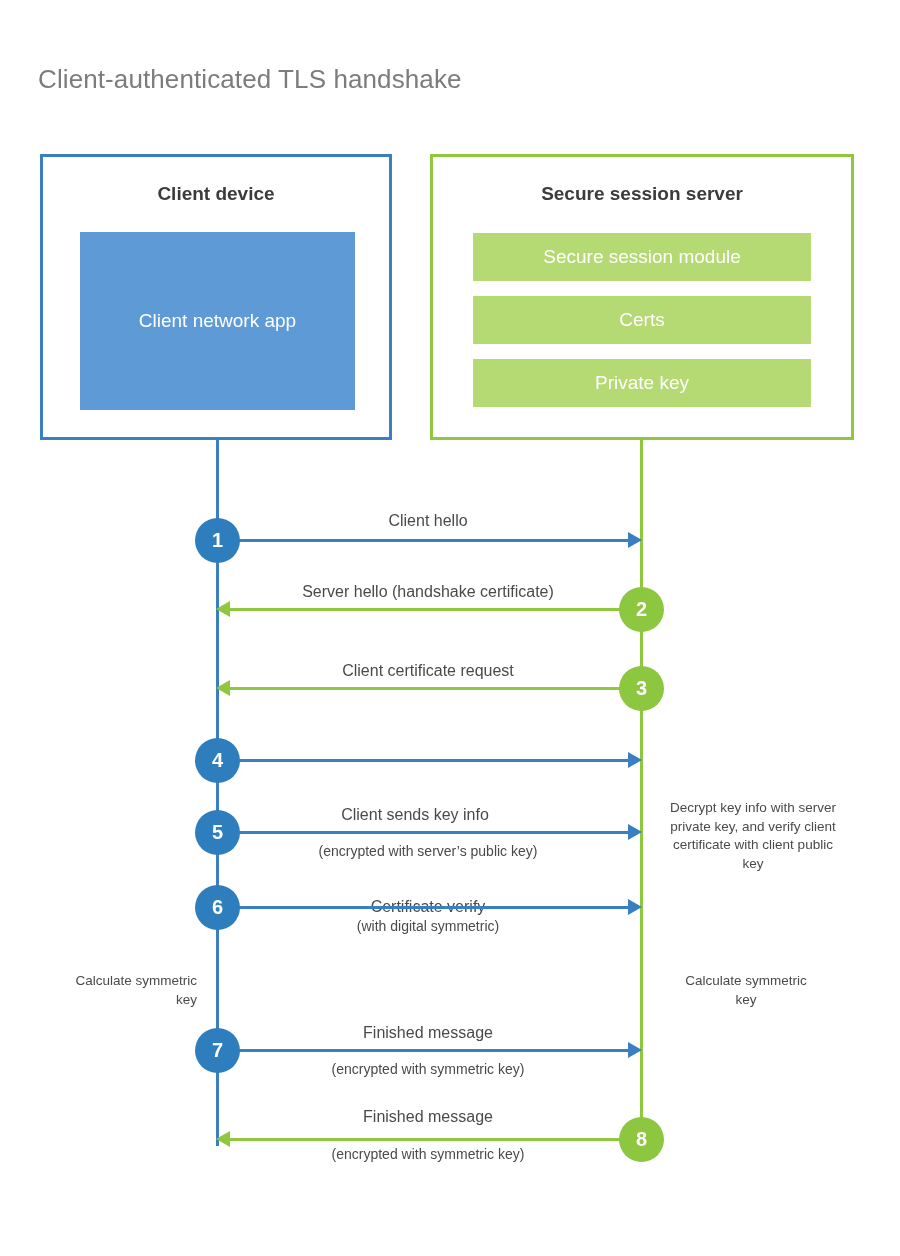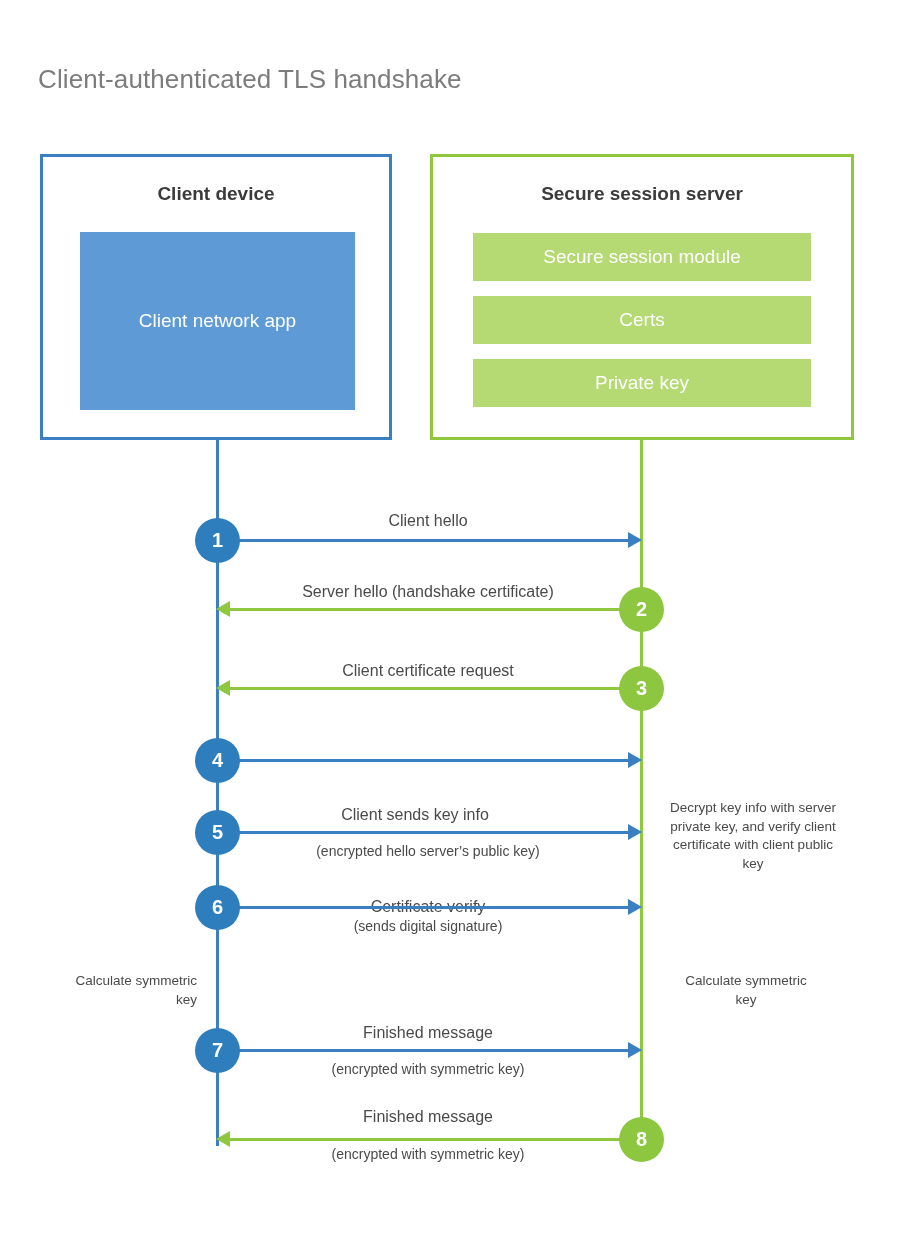--- a/index.html
+++ b/index.html
@@ -215,27 +215,27 @@
   <div class="arrow-head left green" style="left:216px; top:646px;"></div>
   <div class="step-circle green" style="left:619px; top:632px;">3</div>
 
   <div class="arrow-line blue" style="left:218px; top:725px; width:412px;"></div>
   <div class="arrow-head right blue" style="left:628px; top:718px;"></div>
   <div class="step-circle blue" style="left:195px; top:704px;">4</div>
 
   <div class="msg-label" style="left:255px; top:772px; width:320px;">Client sends key info</div>
   <div class="arrow-line blue" style="left:218px; top:797px; width:412px;"></div>
   <div class="arrow-head right blue" style="left:628px; top:790px;"></div>
-  <div class="msg-sub" style="left:268px; top:809px; width:320px;">(encrypted hello server’s public key)</div>
+  <div class="msg-sub" style="left:268px; top:809px; width:320px;">(encrypted with server’s public key)</div>
   <div class="step-circle blue" style="left:195px; top:776px;">5</div>
 
   <div class="msg-label" style="left:268px; top:864px; width:320px;">Certificate verify</div>
   <div class="arrow-line blue" style="left:218px; top:872px; width:412px;"></div>
   <div class="arrow-head right blue" style="left:628px; top:865px;"></div>
-  <div class="msg-sub" style="left:268px; top:884px; width:320px;">(sends digital signature)</div>
+  <div class="msg-sub" style="left:268px; top:884px; width:320px;">(with digital symmetric)</div>
   <div class="step-circle blue" style="left:195px; top:851px;">6</div>
 
   <div class="msg-label" style="left:268px; top:990px; width:320px;">Finished message</div>
   <div class="arrow-line blue" style="left:218px; top:1015px; width:412px;"></div>
   <div class="arrow-head right blue" style="left:628px; top:1008px;"></div>
   <div class="msg-sub" style="left:268px; top:1027px; width:320px;">(encrypted with symmetric key)</div>
   <div class="step-circle blue" style="left:195px; top:994px;">7</div>
 
   <div class="msg-label" style="left:268px; top:1074px; width:320px;">Finished message</div>
   <div class="arrow-line green" style="left:228px; top:1104px; width:404px;"></div>

